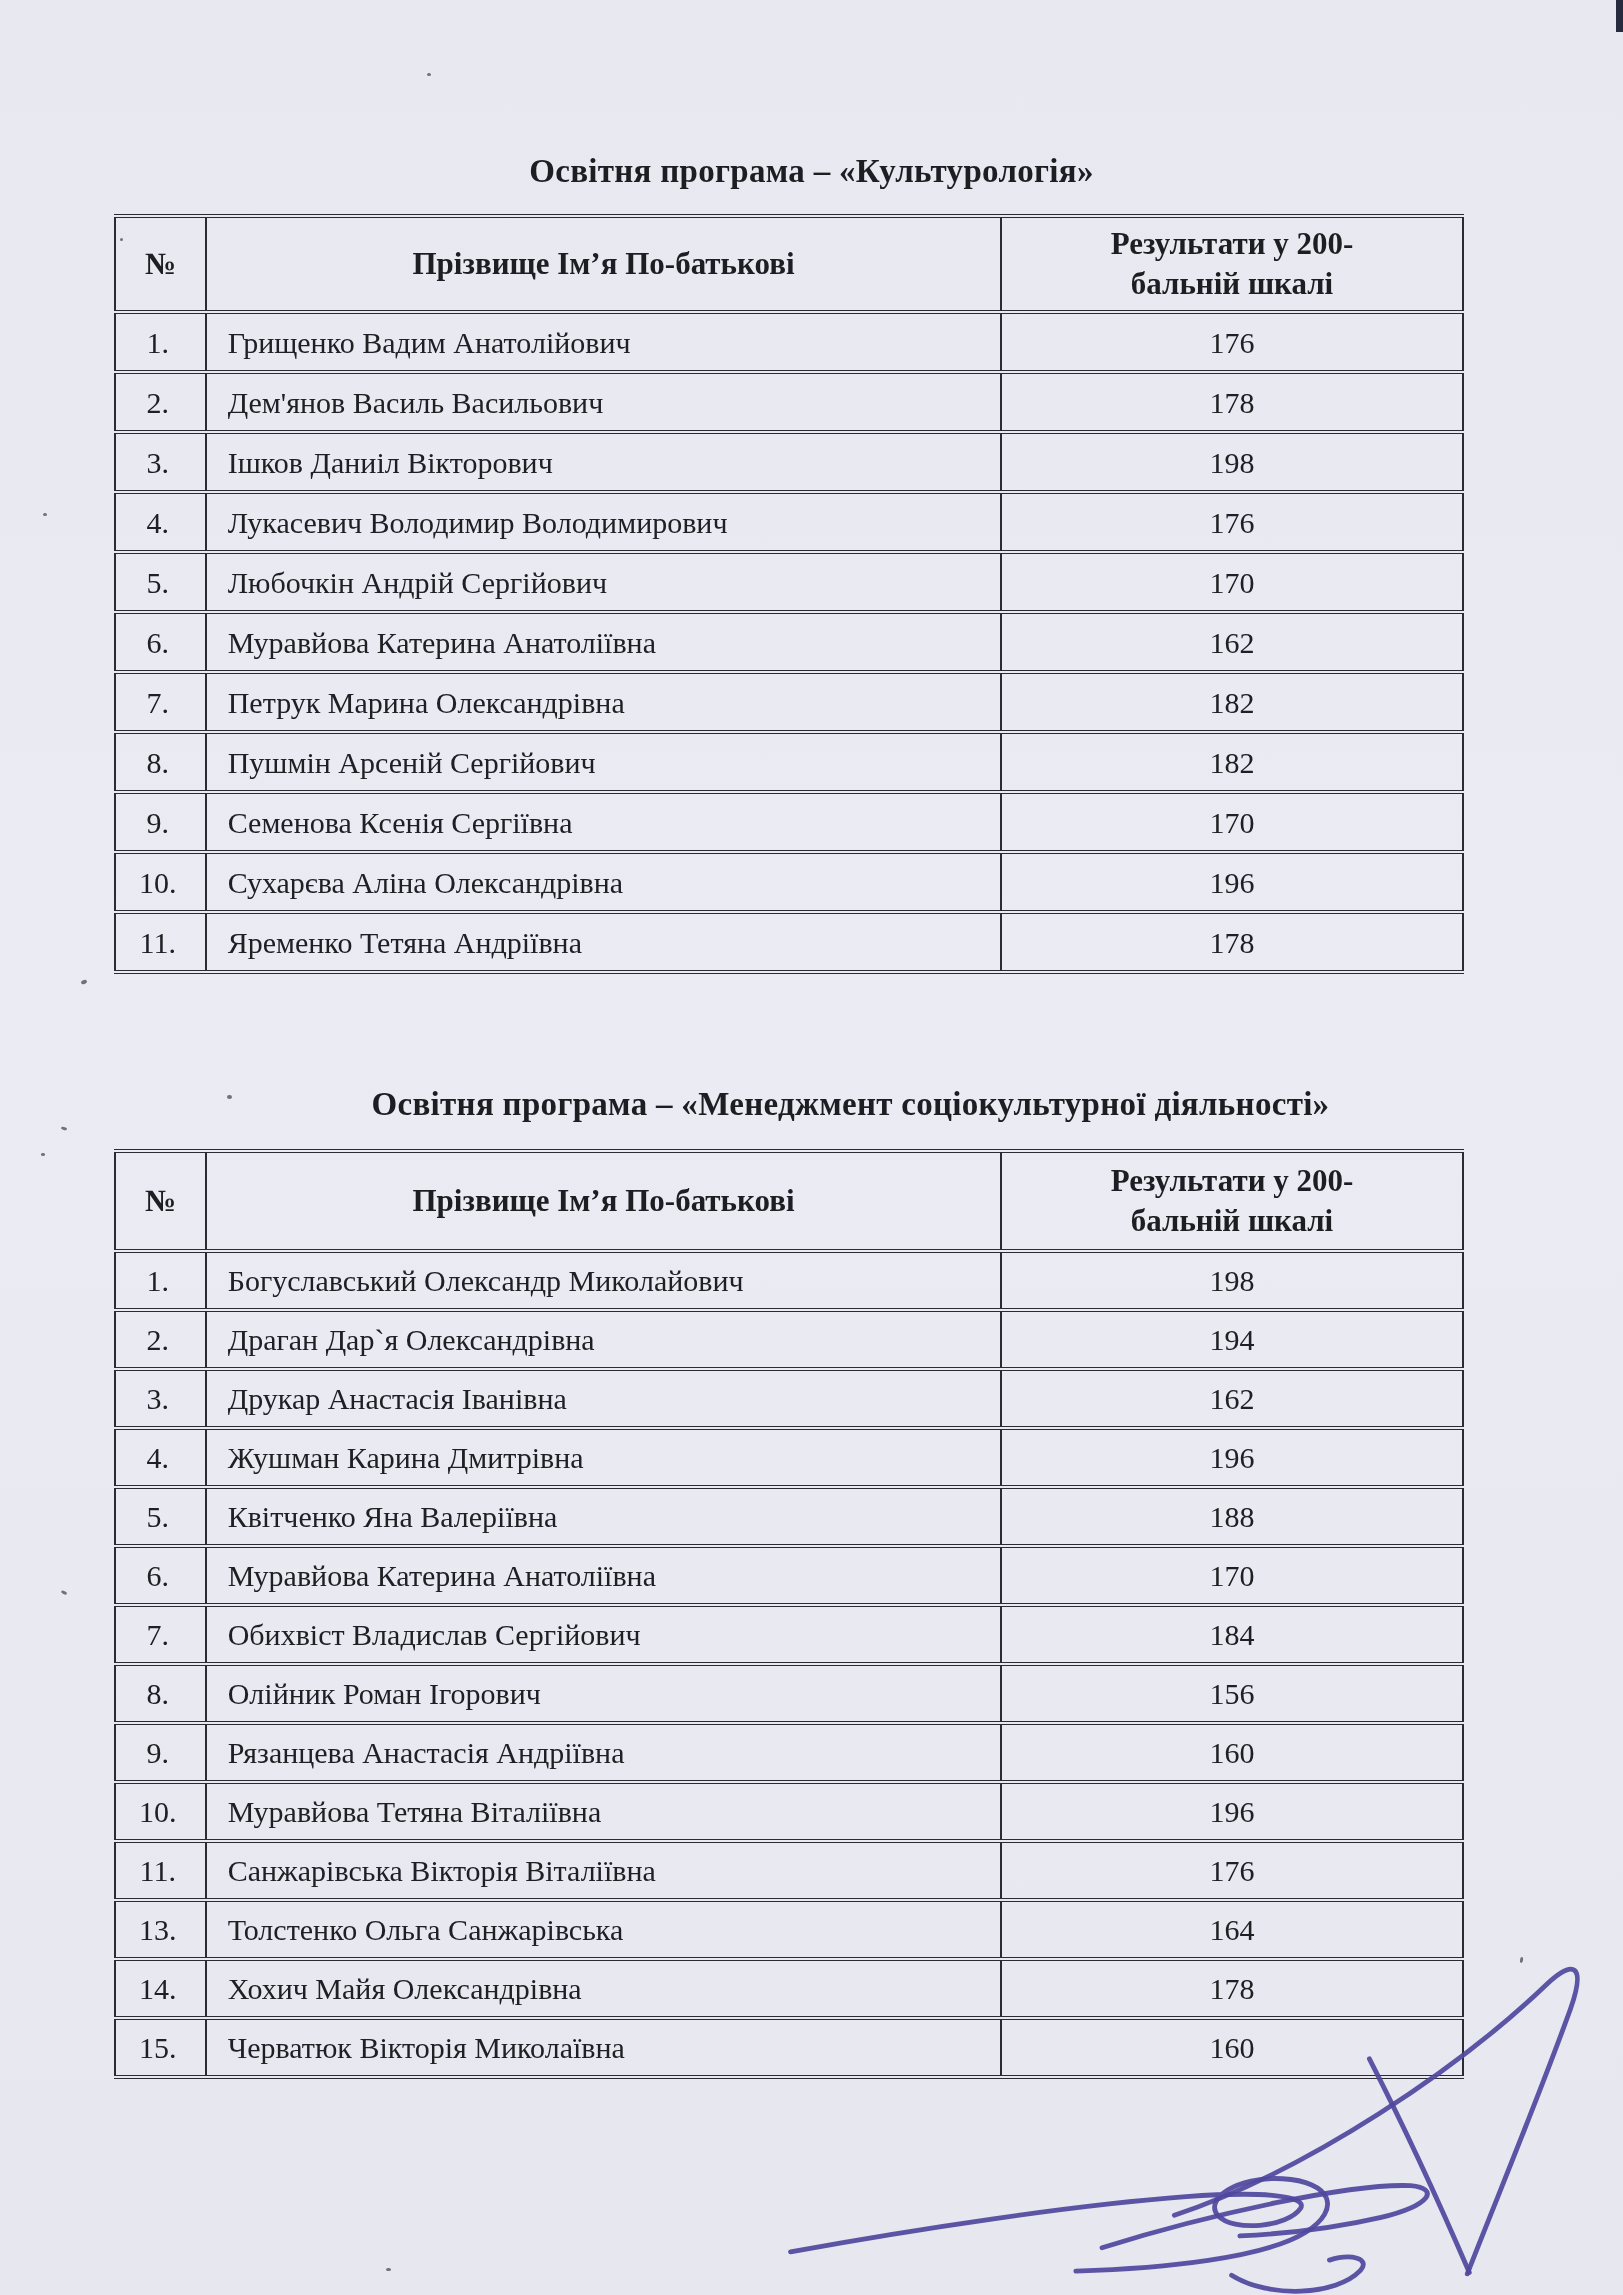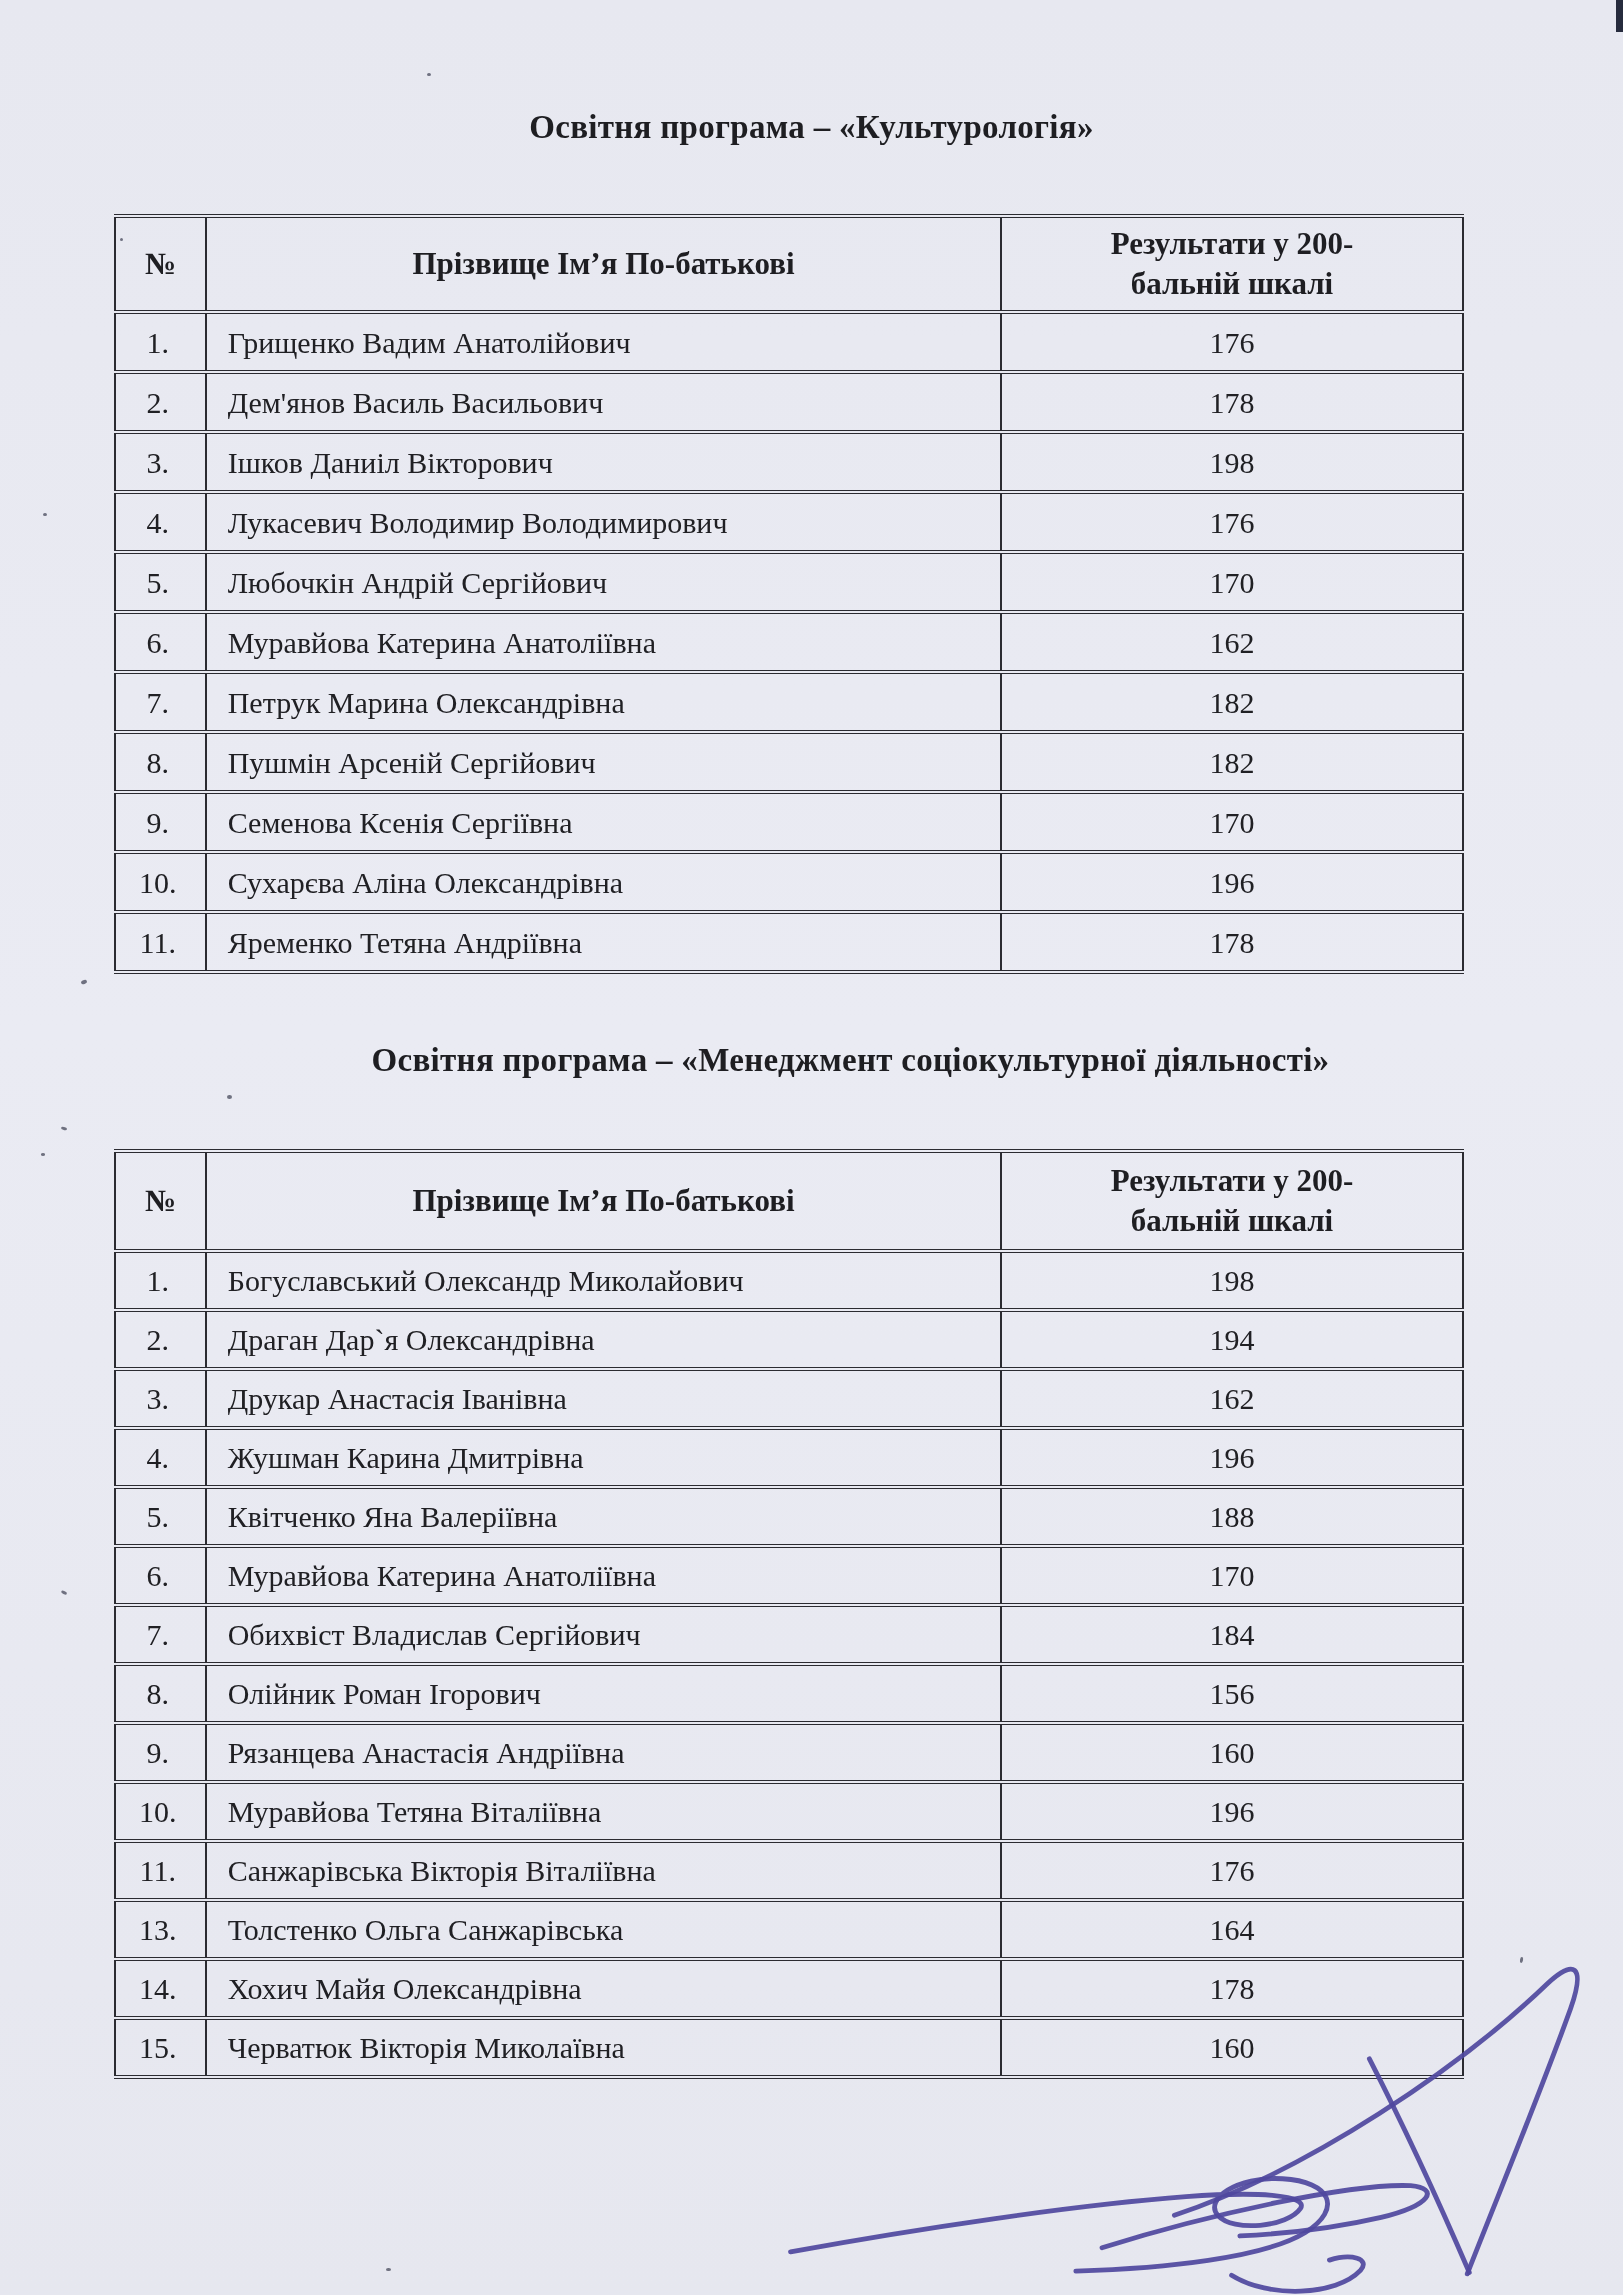--- a/index.html
+++ b/index.html
@@ -10,20 +10,21 @@
     overflow:hidden;
     font-family:"Liberation Serif","DejaVu Serif",serif;
     color:#202024;
   }
   .section-title{
     position:absolute;left:0;width:1623px;
     text-align:center;
     font-size:33px;font-weight:bold;
     letter-spacing:0.3px;
     color:#1e1e22;
+    margin-top:44px;
   }
   .title-1{top:109px;}
   .title-2{top:1042px;padding-left:39px;}
   table.results{
     position:absolute;
     border-collapse:collapse;
     table-layout:fixed;
     width:1348px;
     background:transparent;
   }

